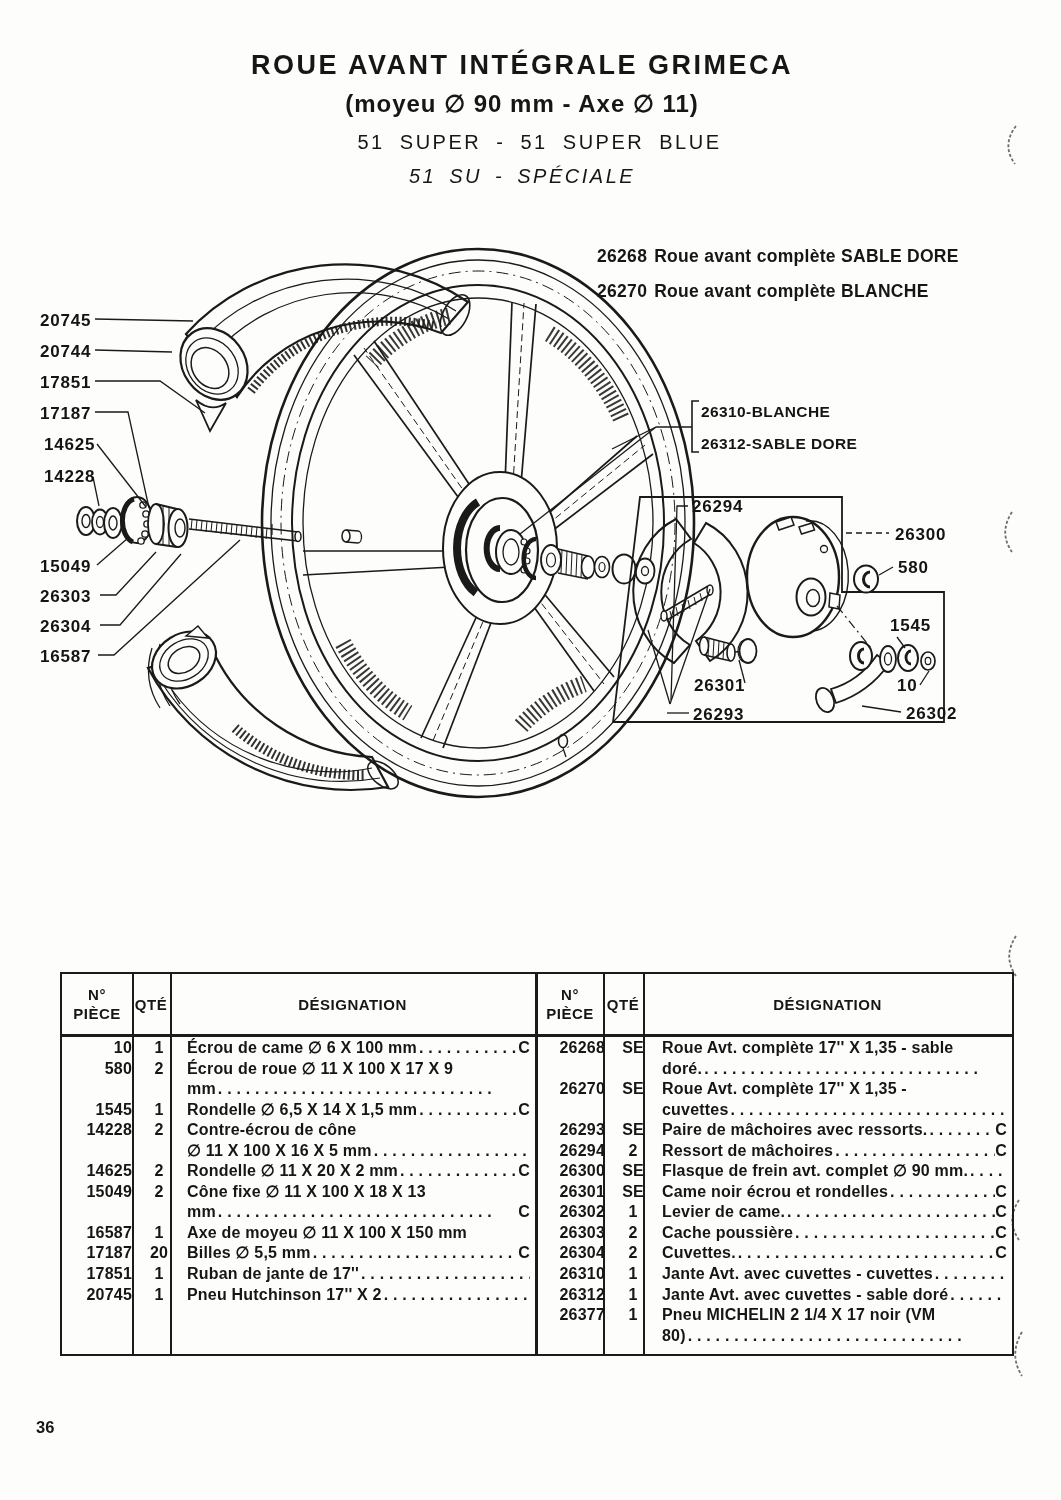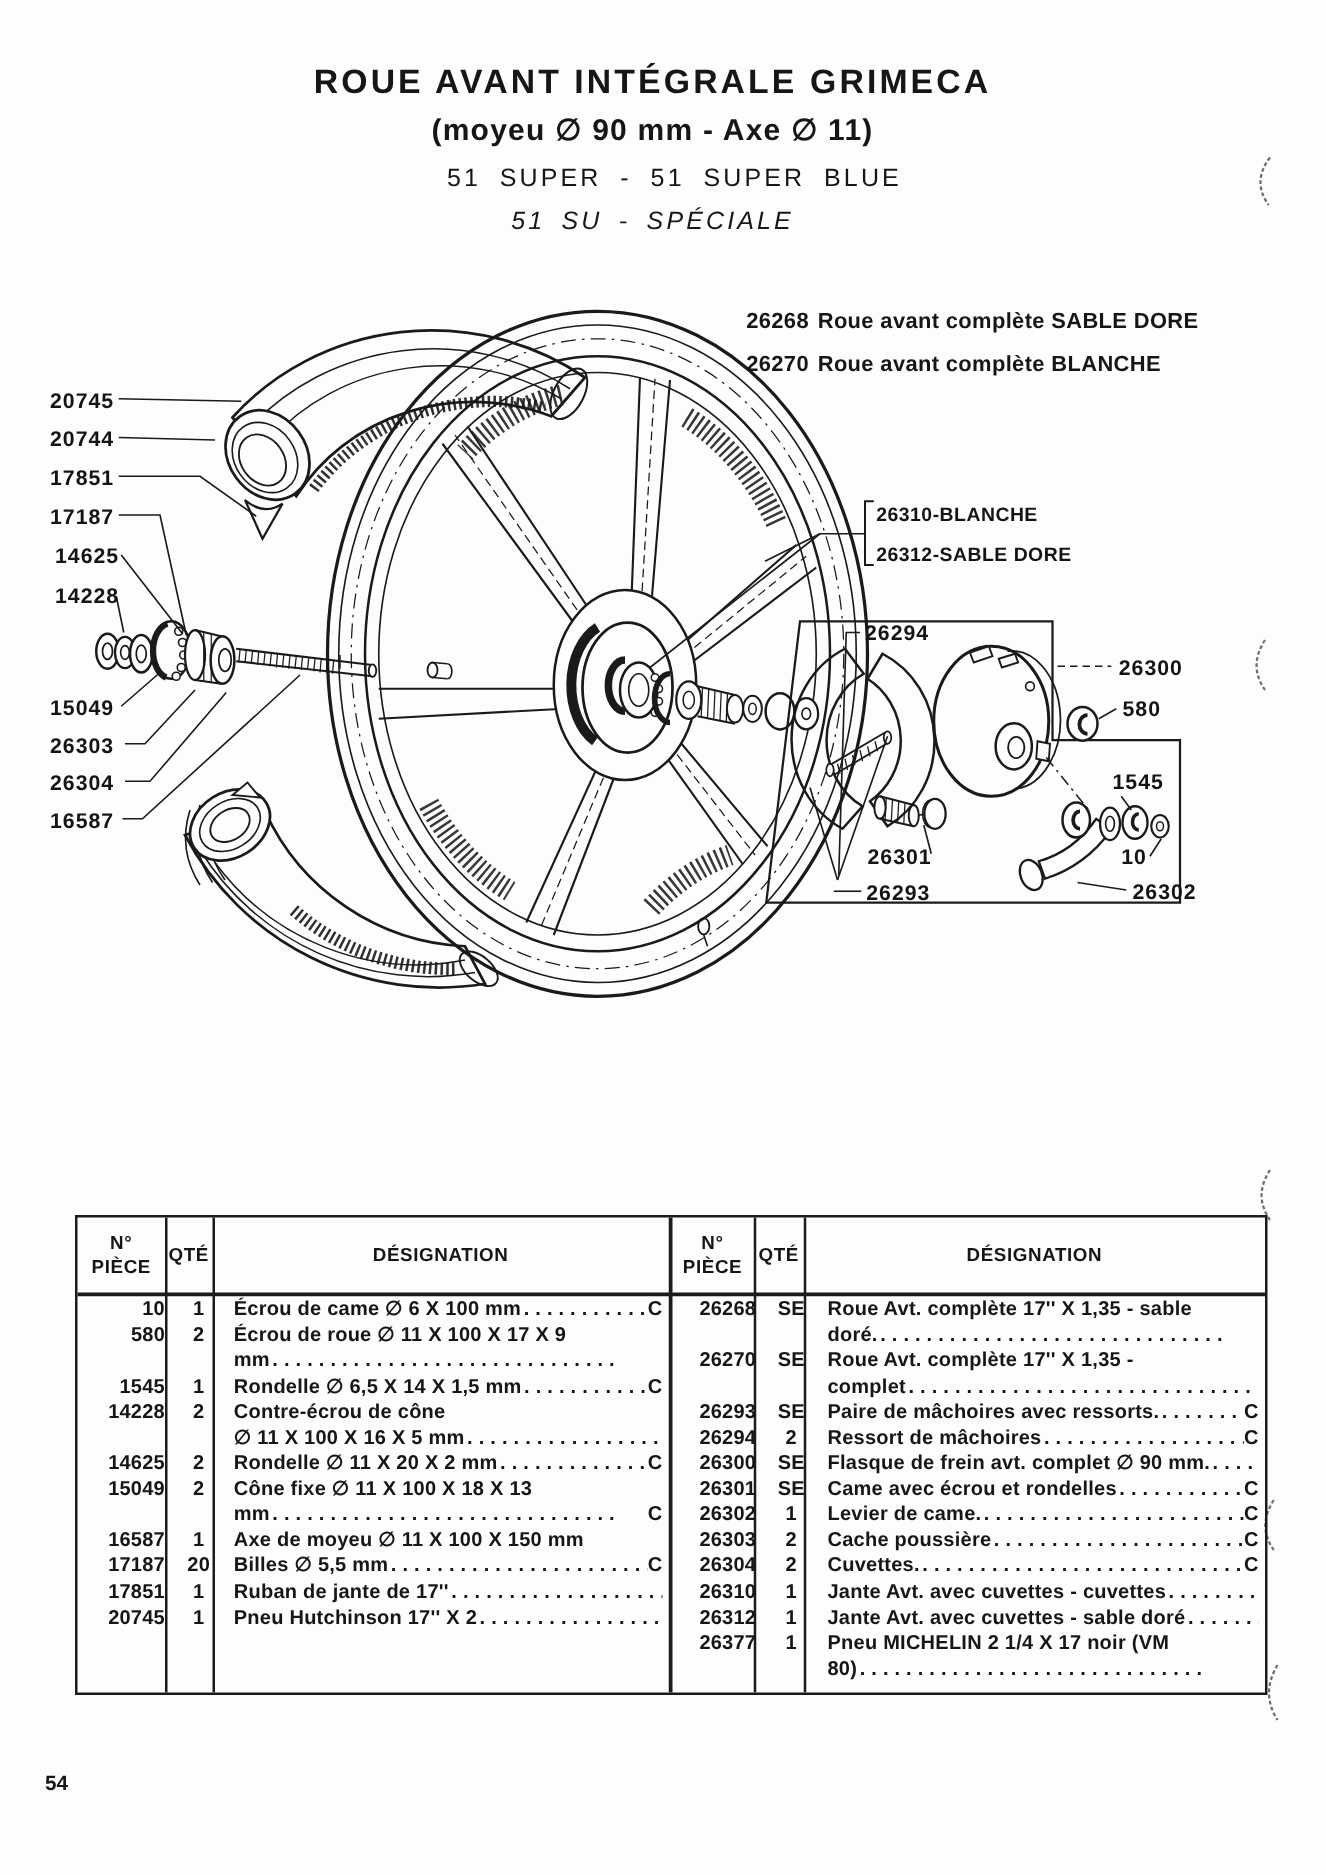--- a/index.html
+++ b/index.html
@@ -392,29 +392,29 @@
       <div class="row"><span class="cp">16587</span><span class="cq">1</span><span class="cd"><span class="t">Axe de moyeu ∅ 11 X 100 X 150 mm</span><span class="dt"></span><span class="e"></span></span></div>
       <div class="row"><span class="cp">17187</span><span class="cq">20</span><span class="cd"><span class="t">Billes ∅ 5,5 mm</span><span class="dt">. . . . . . . . . . . . . . . . . . . . . . . . . . . . . .</span><span class="e">C</span></span></div>
       <div class="row"><span class="cp">17851</span><span class="cq">1</span><span class="cd"><span class="t">Ruban de jante de 17''</span><span class="dt">. . . . . . . . . . . . . . . . . . . . . . . . . . . . . .</span><span class="e"></span></span></div>
       <div class="row"><span class="cp">20745</span><span class="cq">1</span><span class="cd"><span class="t">Pneu Hutchinson 17'' X 2</span><span class="dt">. . . . . . . . . . . . . . . . . . . . . . . . . . . . . .</span><span class="e"></span></span></div>
     </div>
 
     <div class="tb tb-r">
       <div class="row"><span class="cp">26268</span><span class="cq">SE</span><span class="cd"><span class="t">Roue Avt. complète 17'' X 1,35 - sable</span><span class="dt"></span><span class="e"></span></span></div>
       <div class="row"><span class="cp"></span><span class="cq"></span><span class="cd"><span class="t">doré.</span><span class="dt">. . . . . . . . . . . . . . . . . . . . . . . . . . . . . .</span><span class="e"></span></span></div>
       <div class="row"><span class="cp">26270</span><span class="cq">SE</span><span class="cd"><span class="t">Roue Avt. complète 17'' X 1,35 -</span><span class="dt"></span><span class="e"></span></span></div>
-      <div class="row"><span class="cp"></span><span class="cq"></span><span class="cd"><span class="t">complet</span><span class="dt">. . . . . . . . . . . . . . . . . . . . . . . . . . . . . .</span><span class="e"></span></span></div>
+      <div class="row"><span class="cp"></span><span class="cq"></span><span class="cd"><span class="t">cuvettes</span><span class="dt">. . . . . . . . . . . . . . . . . . . . . . . . . . . . . .</span><span class="e"></span></span></div>
       <div class="row"><span class="cp">26293</span><span class="cq">SE</span><span class="cd"><span class="t">Paire de mâchoires avec ressorts.</span><span class="dt">. . . . . . . . . . . . . . . . . . . . . . . . . . . . . .</span><span class="e">C</span></span></div>
       <div class="row"><span class="cp">26294</span><span class="cq">2</span><span class="cd"><span class="t">Ressort de mâchoires</span><span class="dt">. . . . . . . . . . . . . . . . . . . . . . . . . . . . . .</span><span class="e">C</span></span></div>
       <div class="row"><span class="cp">26300</span><span class="cq">SE</span><span class="cd"><span class="t">Flasque de frein avt. complet ∅ 90 mm.</span><span class="dt">. . . . . . . . . .</span><span class="e"></span></span></div>
-      <div class="row"><span class="cp">26301</span><span class="cq">SE</span><span class="cd"><span class="t">Came avec écrou et rondelles</span><span class="dt">. . . . . . . . . . . . . . . . . . . . . . . . . . . . . .</span><span class="e">C</span></span></div>
+      <div class="row"><span class="cp">26301</span><span class="cq">SE</span><span class="cd"><span class="t">Came noir écrou et rondelles</span><span class="dt">. . . . . . . . . . . . . . . . . . . . . . . . . . . . . .</span><span class="e">C</span></span></div>
       <div class="row"><span class="cp">26302</span><span class="cq">1</span><span class="cd"><span class="t">Levier de came.</span><span class="dt">. . . . . . . . . . . . . . . . . . . . . . . . . . . . . .</span><span class="e">C</span></span></div>
       <div class="row"><span class="cp">26303</span><span class="cq">2</span><span class="cd"><span class="t">Cache poussière</span><span class="dt">. . . . . . . . . . . . . . . . . . . . . . . . . . . . . .</span><span class="e">C</span></span></div>
       <div class="row"><span class="cp">26304</span><span class="cq">2</span><span class="cd"><span class="t">Cuvettes.</span><span class="dt">. . . . . . . . . . . . . . . . . . . . . . . . . . . . . .</span><span class="e">C</span></span></div>
       <div class="row"><span class="cp">26310</span><span class="cq">1</span><span class="cd"><span class="t">Jante Avt. avec cuvettes - cuvettes</span><span class="dt">. . . . . . . . . . . . . . . . . . .</span><span class="e"></span></span></div>
       <div class="row"><span class="cp">26312</span><span class="cq">1</span><span class="cd"><span class="t">Jante Avt. avec cuvettes - sable doré</span><span class="dt">. . . . . . . . . . . . . . .</span><span class="e"></span></span></div>
       <div class="row"><span class="cp">26377</span><span class="cq">1</span><span class="cd"><span class="t">Pneu MICHELIN 2 1/4 X 17 noir (VM</span><span class="dt"></span><span class="e"></span></span></div>
       <div class="row"><span class="cp"></span><span class="cq"></span><span class="cd"><span class="t">80)</span><span class="dt">. . . . . . . . . . . . . . . . . . . . . . . . . . . . . .</span><span class="e"></span></span></div>
     </div>
   </div>
 
-  <div class="pgnum">54</div>
+  <div class="pgnum">36</div>
 </div>
 
 </body></html>

